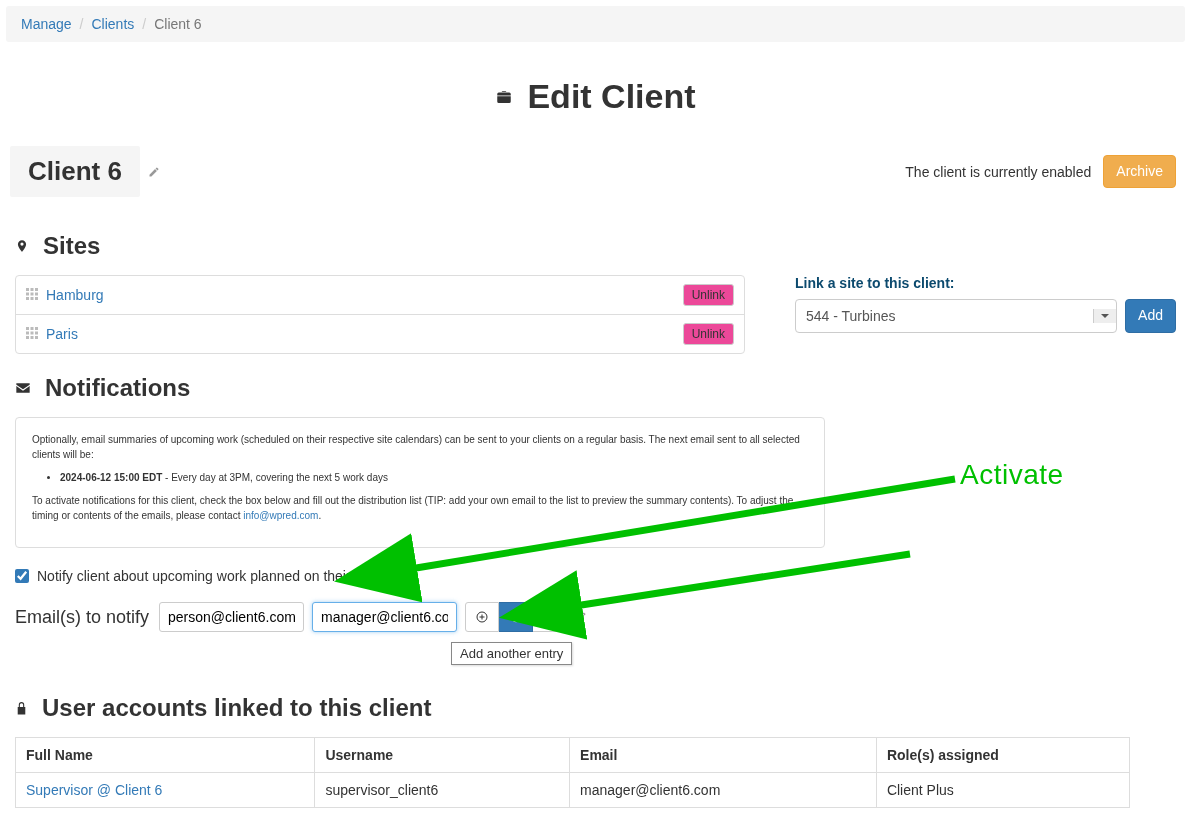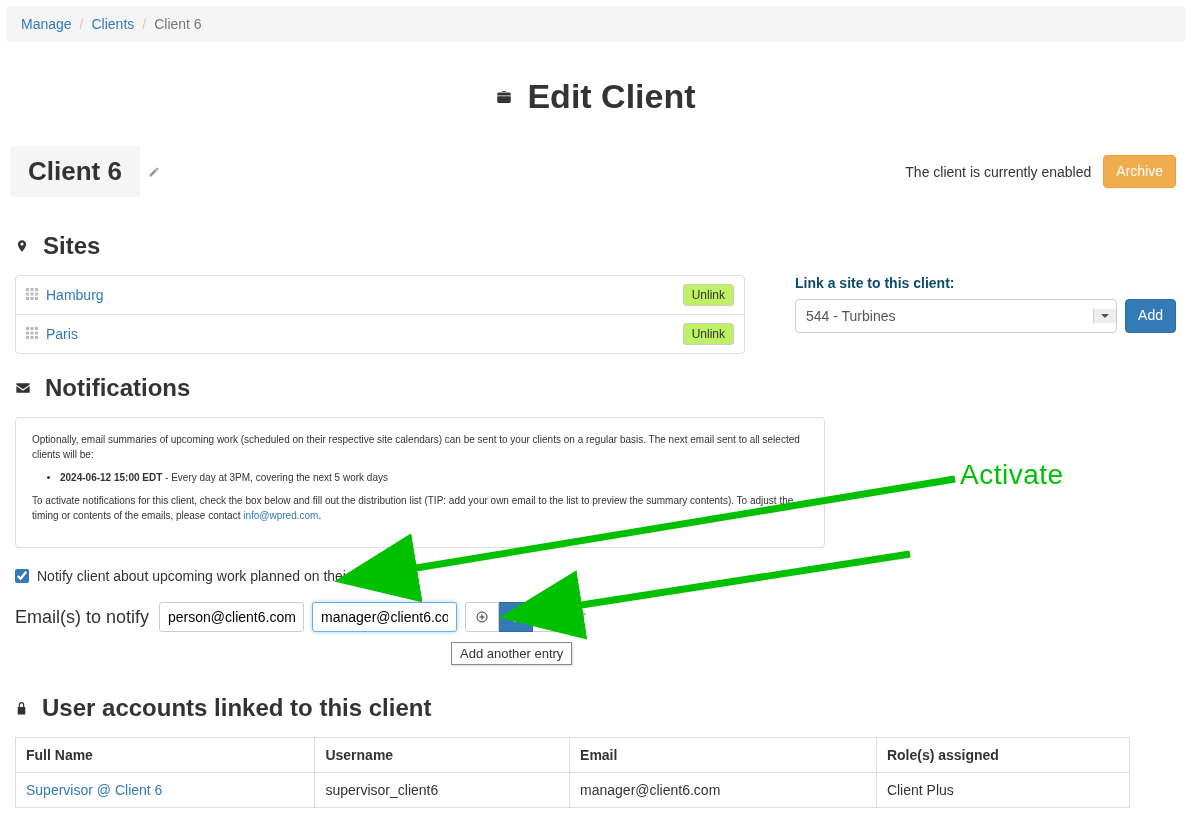--- a/index.html
+++ b/index.html
@@ -63,21 +63,21 @@
     padding: 6px 12px;
     border-radius: 4px;
     font-size: 14px;
     border: 1px solid transparent;
     cursor: pointer;
     line-height: 1.4;
   }
   .btn-archive { background: #f0ad4e; color: #fff; border-color: #eea236; }
   .btn-add { background: #337ab7; color: #fff; border-color: #2e6da4; padding: 6px 12px; }
   .btn-default {
-    background: #bef264;
+    background: #ec4899;
     border: 1px solid #ccc;
     color: #333;
     padding: 3px 8px;
     font-size: 12px;
     border-radius: 3px;
   }
   
   .section {
     padding: 10px 15px 10px 15px;
   }

